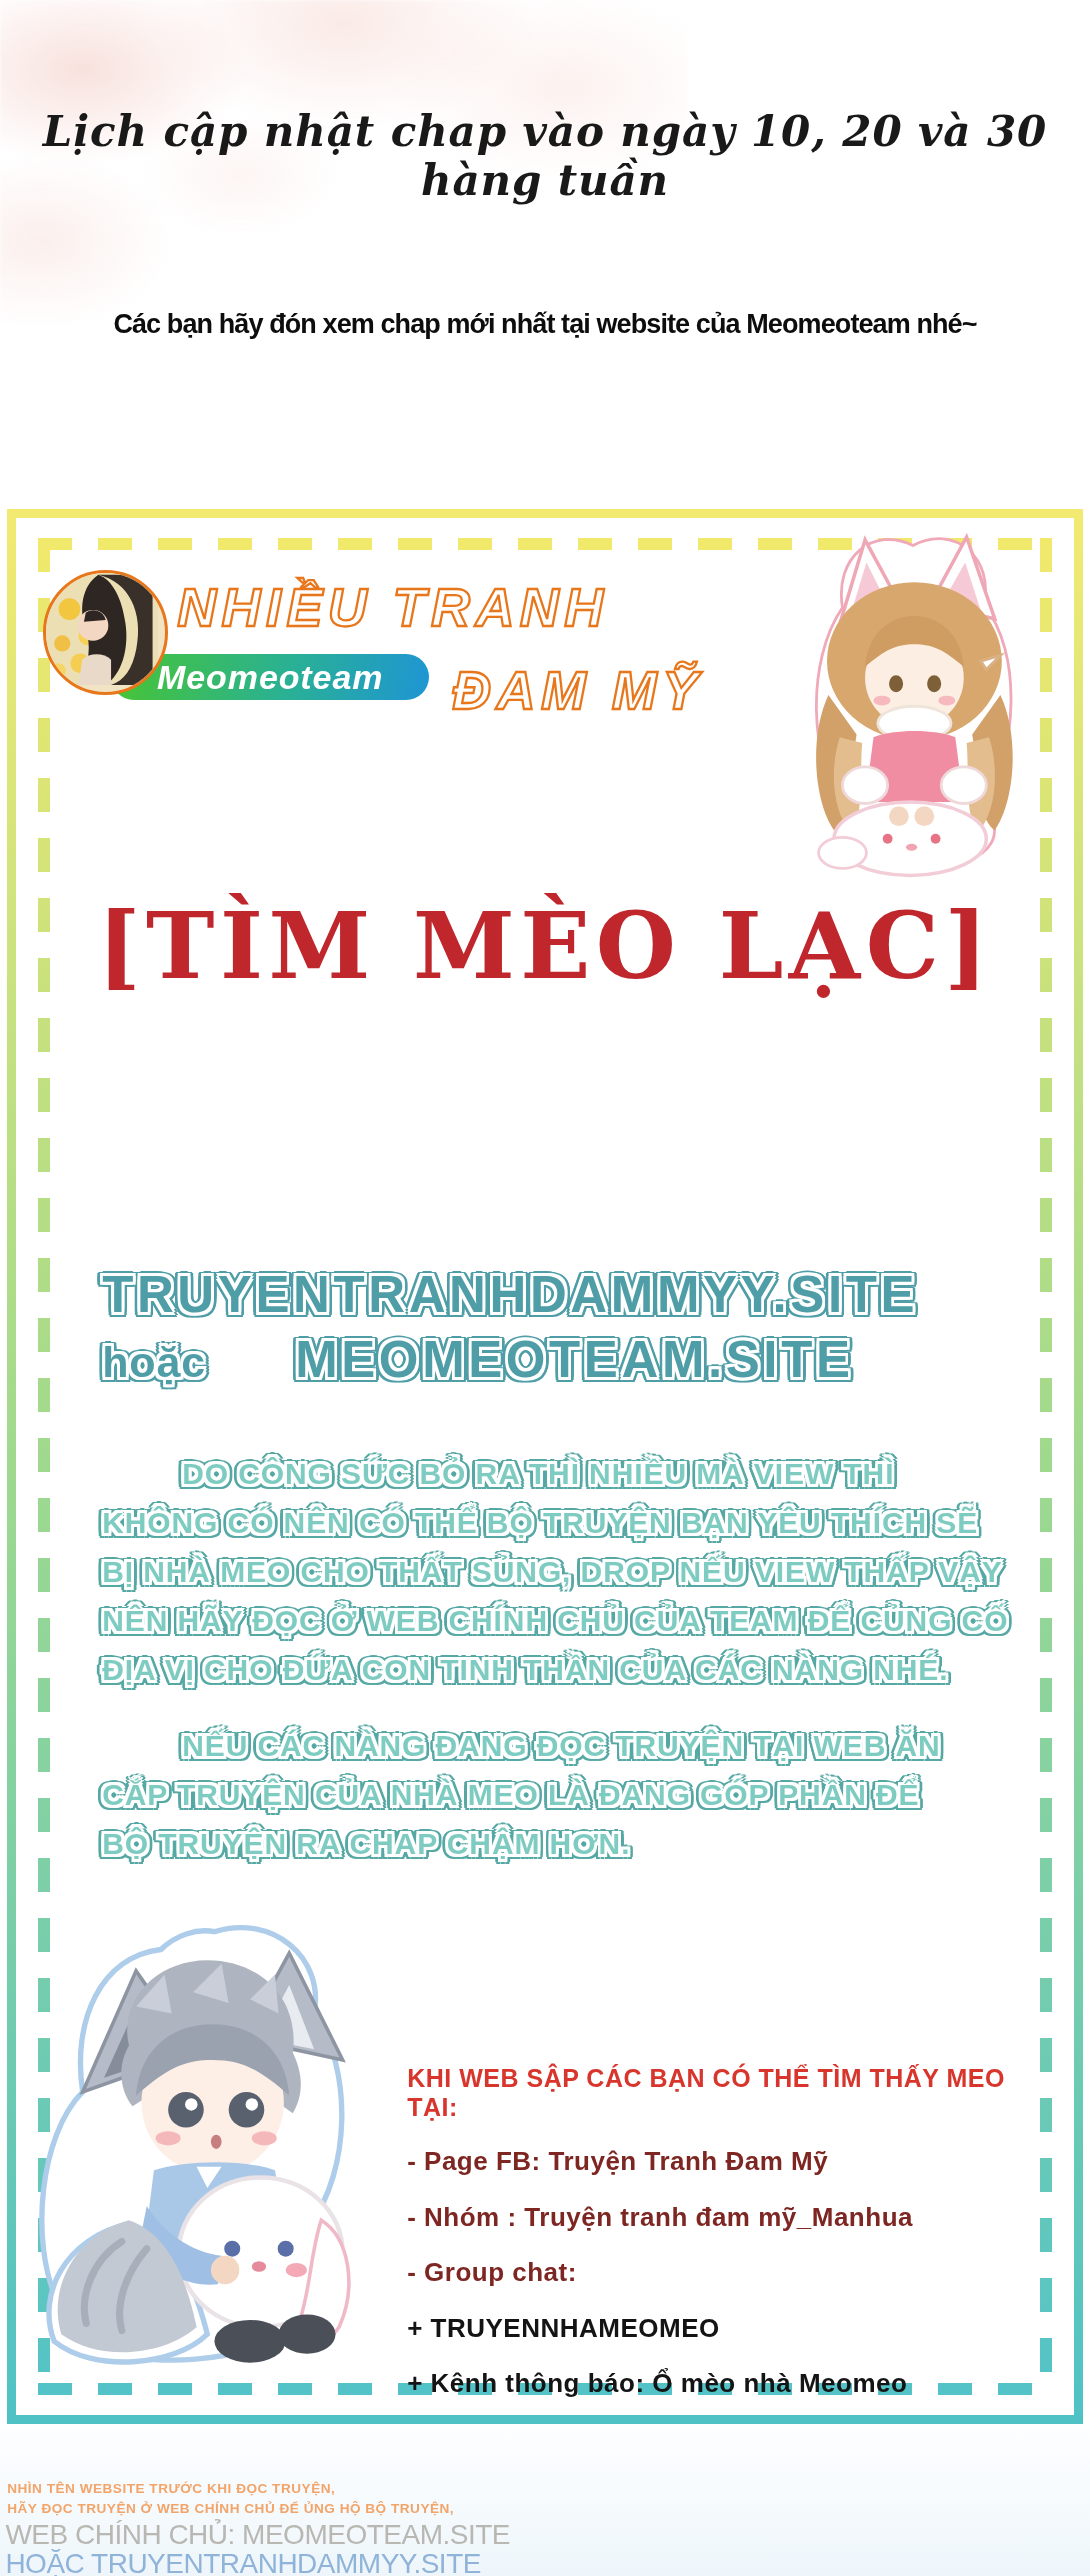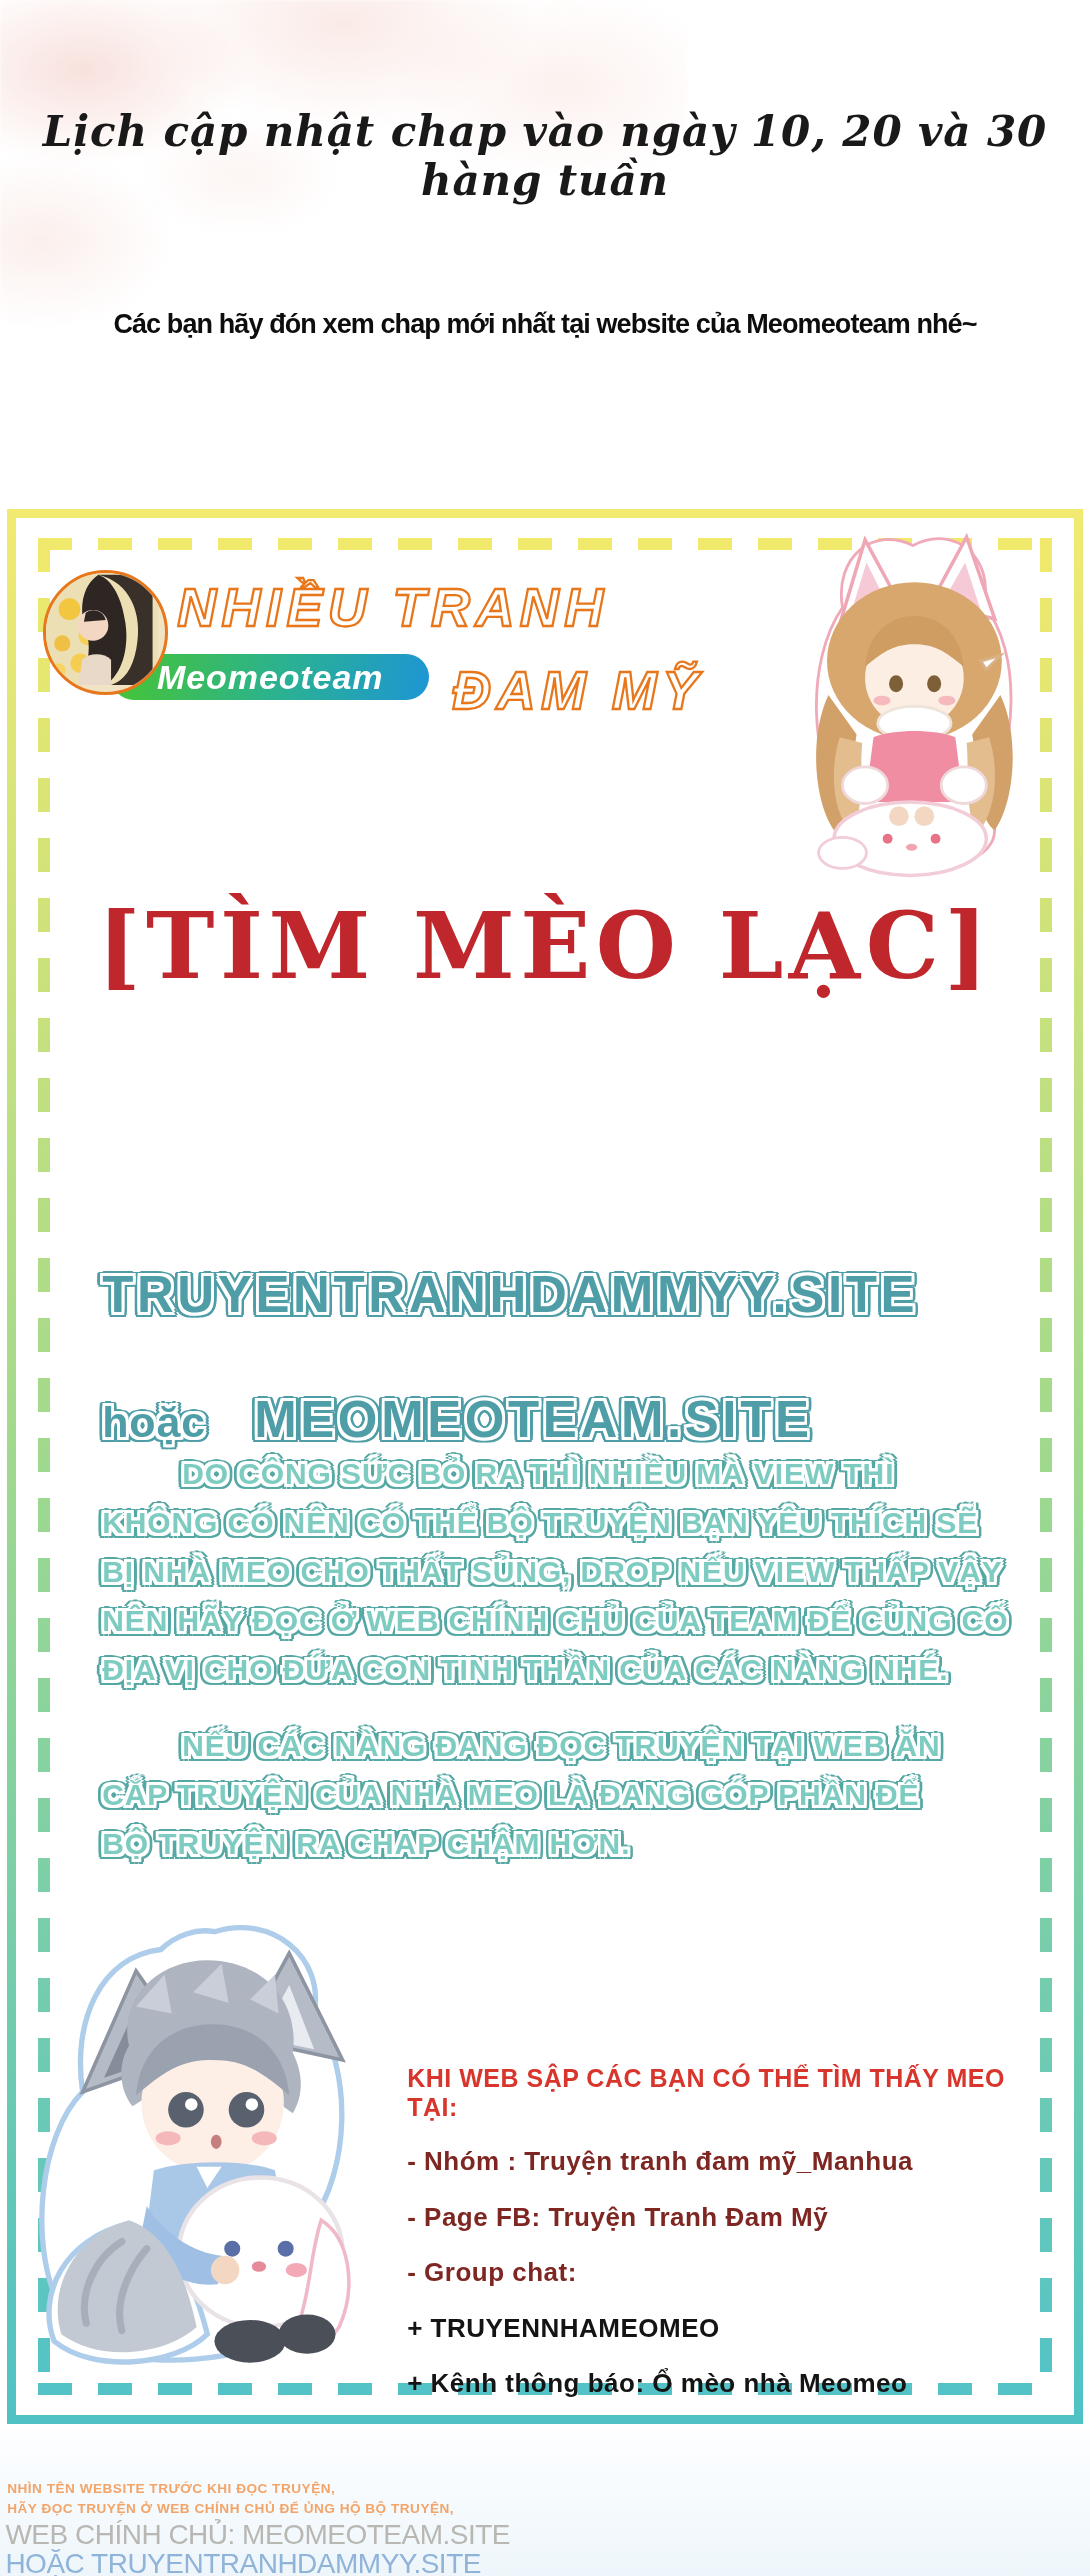--- a/index.html
+++ b/index.html
@@ -92,21 +92,21 @@
     color:#7eccc1;
     text-shadow:
       -2.7px -2.7px 0 #fff,0 -2.7px 0 #fff,2.7px -2.7px 0 #fff,-2.7px 0 0 #fff,2.7px 0 0 #fff,
       -2.7px 2.7px 0 #fff,0 2.7px 0 #fff,2.7px 2.7px 0 #fff,
       -4.5px -4.5px 0 #55a8a4,0 -5.4px 0 #55a8a4,4.5px -4.5px 0 #55a8a4,-5.4px 0 0 #55a8a4,
       5.4px 0 0 #55a8a4,-4.5px 4.5px 0 #55a8a4,0 5.4px 0 #55a8a4,4.5px 4.5px 0 #55a8a4,
       -5.4px -2.7px 0 #55a8a4,5.4px -2.7px 0 #55a8a4,-5.4px 2.7px 0 #55a8a4,5.4px 2.7px 0 #55a8a4;
   }
   .para1{left:86px;top:562px;width:882px;font-size:30px;line-height:48px;text-indent:80px;}
   .site1{left:86px;top:747px;font-size:51px;letter-spacing:3.6px;white-space:nowrap;}
-  .site-row{position:absolute;left:86px;top:872px;z-index:2;display:flex;align-items:baseline;gap:48px;}
+  .site-row{position:absolute;left:86px;top:812px;z-index:2;display:flex;align-items:baseline;gap:89px;}
   .site-conj{position:static;font-size:43px;}
   .site2{position:static;font-size:51px;letter-spacing:3.6px;white-space:nowrap;}
   .para2{left:86px;top:931px;width:913px;font-size:30px;line-height:49px;text-indent:80px;}
   .para3{left:86px;top:1203px;width:841px;font-size:30px;line-height:49px;text-indent:80px;}
   
   .contacts{position:absolute;left:391px;top:1546px;width:633px;z-index:2;}
   .contacts-heading{font-size:25px;font-weight:800;color:#d8352c;letter-spacing:0.5px;}
   .contact-item{font-size:26px;font-weight:bold;margin-top:24.4px;letter-spacing:0.5px;}
   .c-maroon{color:#7e2622;}
   .c-black{color:#141414;}
@@ -236,22 +236,22 @@
         <circle cx="114" cy="196" r="8" fill="#f3d7c2"></circle>
         <path d="M60 168 C30 176 14 206 22 232 C44 248 80 244 98 228 C92 200 82 176 60 168 Z" fill="#c3c9d3"></path>
         <path d="M56 180 C40 190 32 210 36 226 M70 184 C58 198 52 216 56 230" stroke="#a8aeba" stroke-width="4" fill="none" stroke-linecap="round"></path>
         <ellipse cx="128" cy="236" rx="20" ry="12" fill="#4a4f58"></ellipse>
         <ellipse cx="160" cy="232" rx="16" ry="11" fill="#4a4f58"></ellipse>
       </g>
     </svg>
 
     <div class="contacts">
       <div class="contacts-heading">KHI WEB SẬP CÁC BẠN CÓ THỂ TÌM THẤY MEO TẠI:</div>
+      <div class="contact-item c-maroon">- Page FB: Truyện Tranh Đam Mỹ</div>
       <div class="contact-item c-maroon">- Nhóm : Truyện tranh đam mỹ_Manhua</div>
-      <div class="contact-item c-maroon">- Page FB: Truyện Tranh Đam Mỹ</div>
       <div class="contact-item c-maroon">- Group chat:</div>
       <div class="contact-item c-black">+ TRUYENNHAMEOMEO</div>
       <div class="contact-item c-black">+ Kênh thông báo: Ổ mèo nhà Meomeo</div>
     </div>
   </div>
 </div>
 
 <div class="footer-band">
   <div class="f-small f1">NHÌN TÊN WEBSITE TRƯỚC KHI ĐỌC TRUYỆN,</div>
   <div class="f-small f2">HÃY ĐỌC TRUYỆN Ở WEB CHÍNH CHỦ ĐỂ ỦNG HỘ BỘ TRUYỆN,</div>

